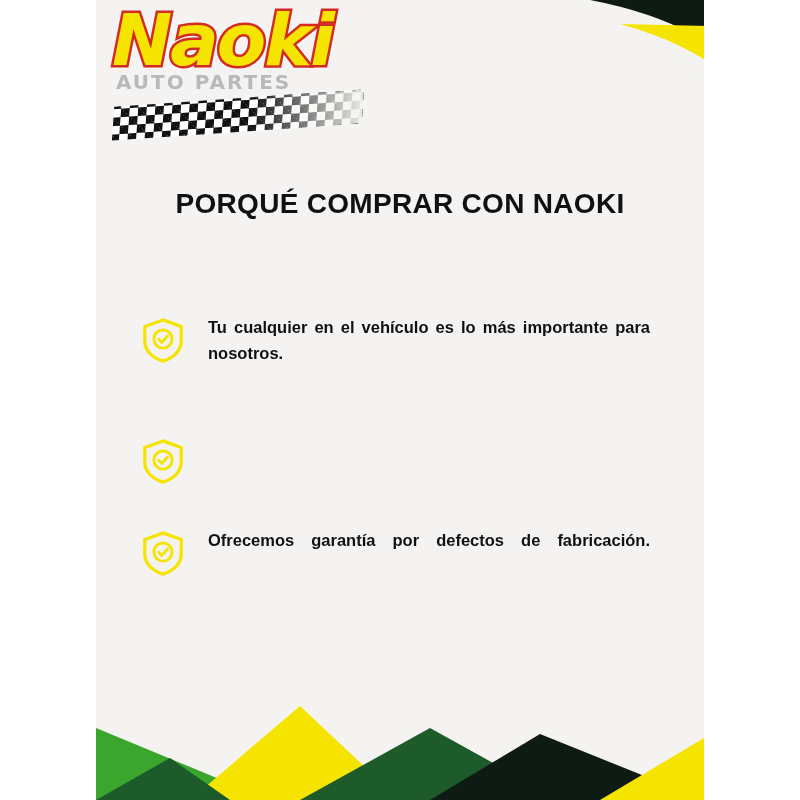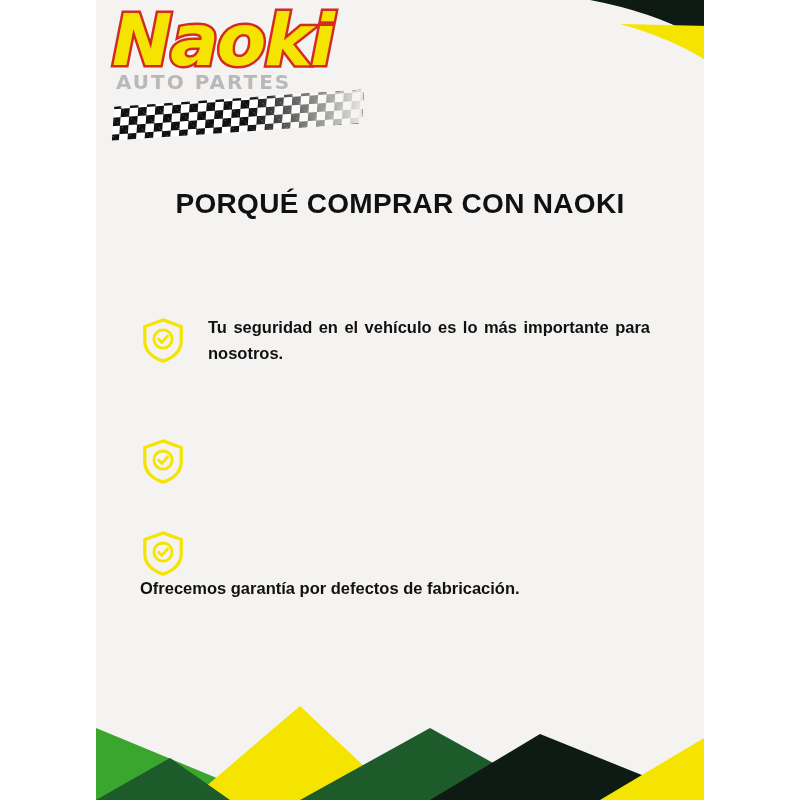--- a/index.html
+++ b/index.html
@@ -134,21 +134,21 @@
     left: 140px;
     top: 315px;
     width: 510px;
     z-index: 30;
   }
   .benefit {
     display: flex;
     align-items: flex-start;
     margin-bottom: 44px;
   }
-  .benefit:last-child { margin-bottom: 0; flex-direction: column; }
+  .benefit:last-child { margin-bottom: 0; }
   .badge-icon {
     flex: 0 0 46px;
     width: 46px;
     height: 46px;
     margin-right: 22px;
     margin-top: 2px;
   }
   .benefit-text {
     flex: 1;
     font-size: 16.5px;
@@ -199,21 +199,21 @@
   <div class="headline">PORQUÉ COMPRAR CON NAOKI</div>
 
   <div class="benefits">
 
     <div class="benefit">
       <svg class="badge-icon" viewBox="0 0 48 48">
         <path d="M24 3 L43 10 V25 C43 36 34 43 24 46 C14 43 5 36 5 25 V10 Z" fill="none" stroke="#f5e400" stroke-width="3.4"></path>
         <circle cx="24" cy="23" r="9.5" fill="none" stroke="#f5e400" stroke-width="3"></circle>
         <path d="M19.5 23.2 L22.8 26.5 L28.8 19.8" fill="none" stroke="#f5e400" stroke-width="3" stroke-linecap="round" stroke-linejoin="round"></path>
       </svg>
-      <div class="benefit-text">Tu seguridad en el vehículo es lo más importante para nosotros.</div>
+      <div class="benefit-text">Tu cualquier en el vehículo es lo más importante para nosotros.</div>
     </div>
 
     <div class="benefit">
       <svg class="badge-icon" viewBox="0 0 48 48">
         <path d="M24 3 L43 10 V25 C43 36 34 43 24 46 C14 43 5 36 5 25 V10 Z" fill="none" stroke="#f5e400" stroke-width="3.4"></path>
         <circle cx="24" cy="23" r="9.5" fill="none" stroke="#f5e400" stroke-width="3"></circle>
         <path d="M19.5 23.2 L22.8 26.5 L28.8 19.8" fill="none" stroke="#f5e400" stroke-width="3" stroke-linecap="round" stroke-linejoin="round"></path>
       </svg>
     </div>
 

